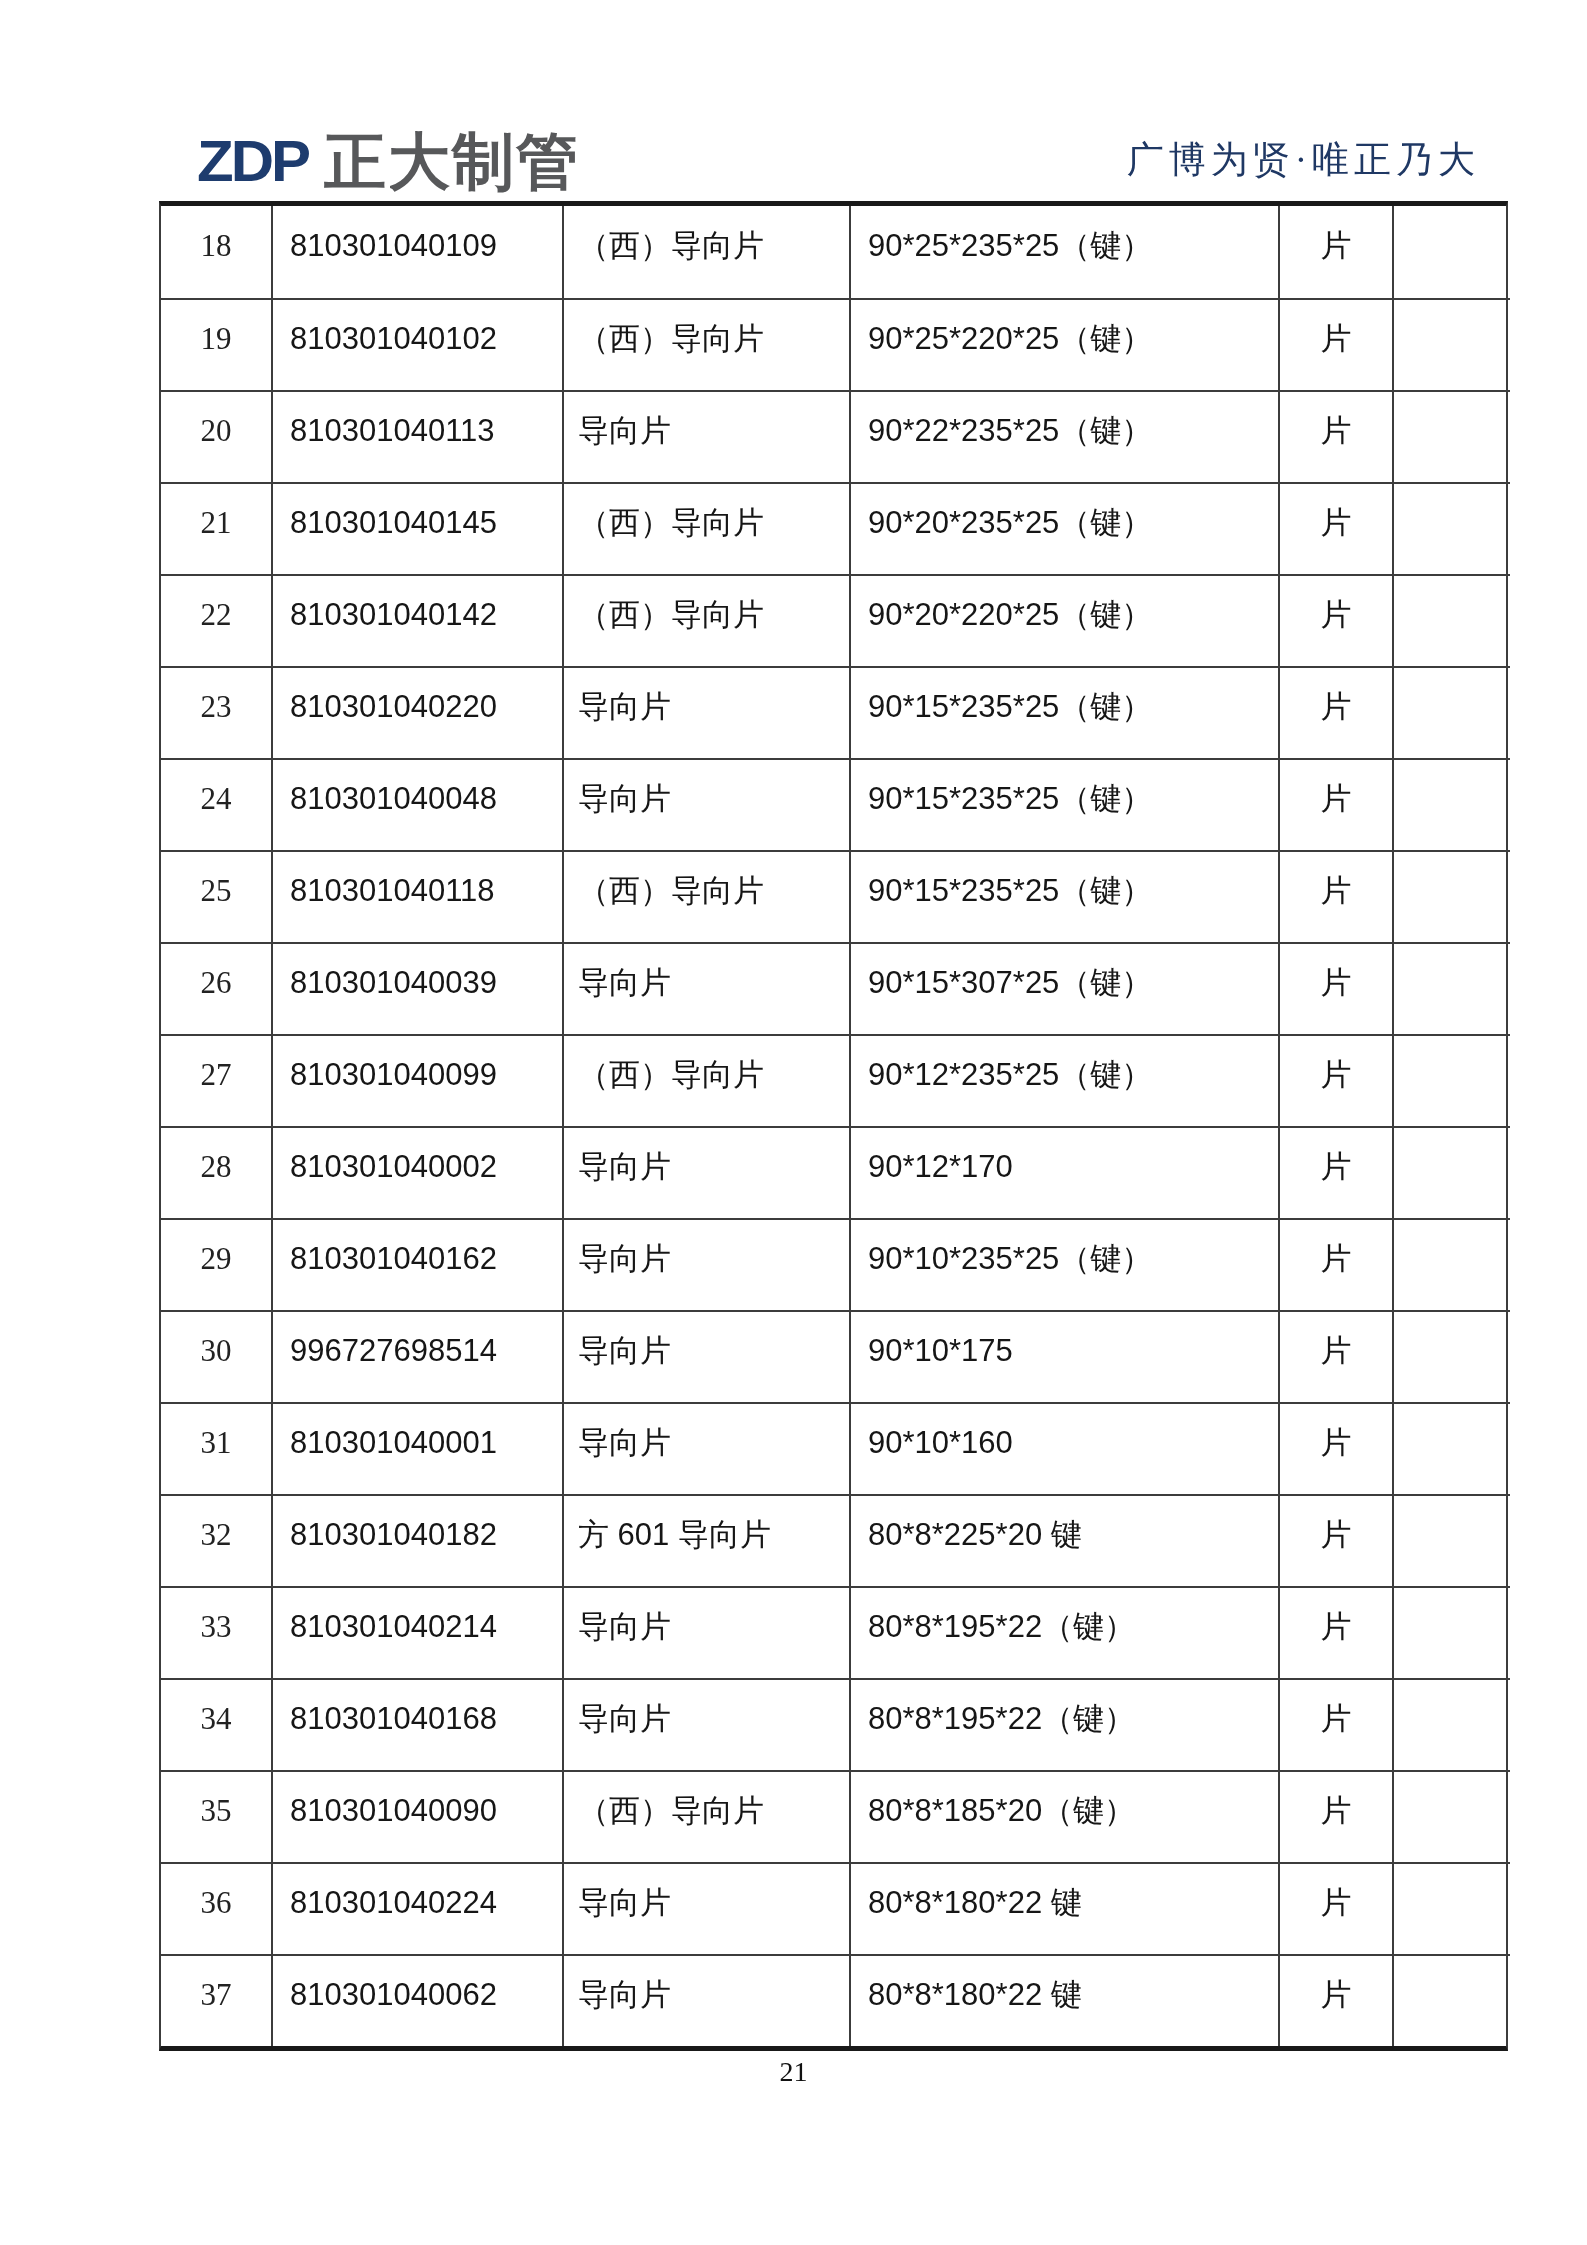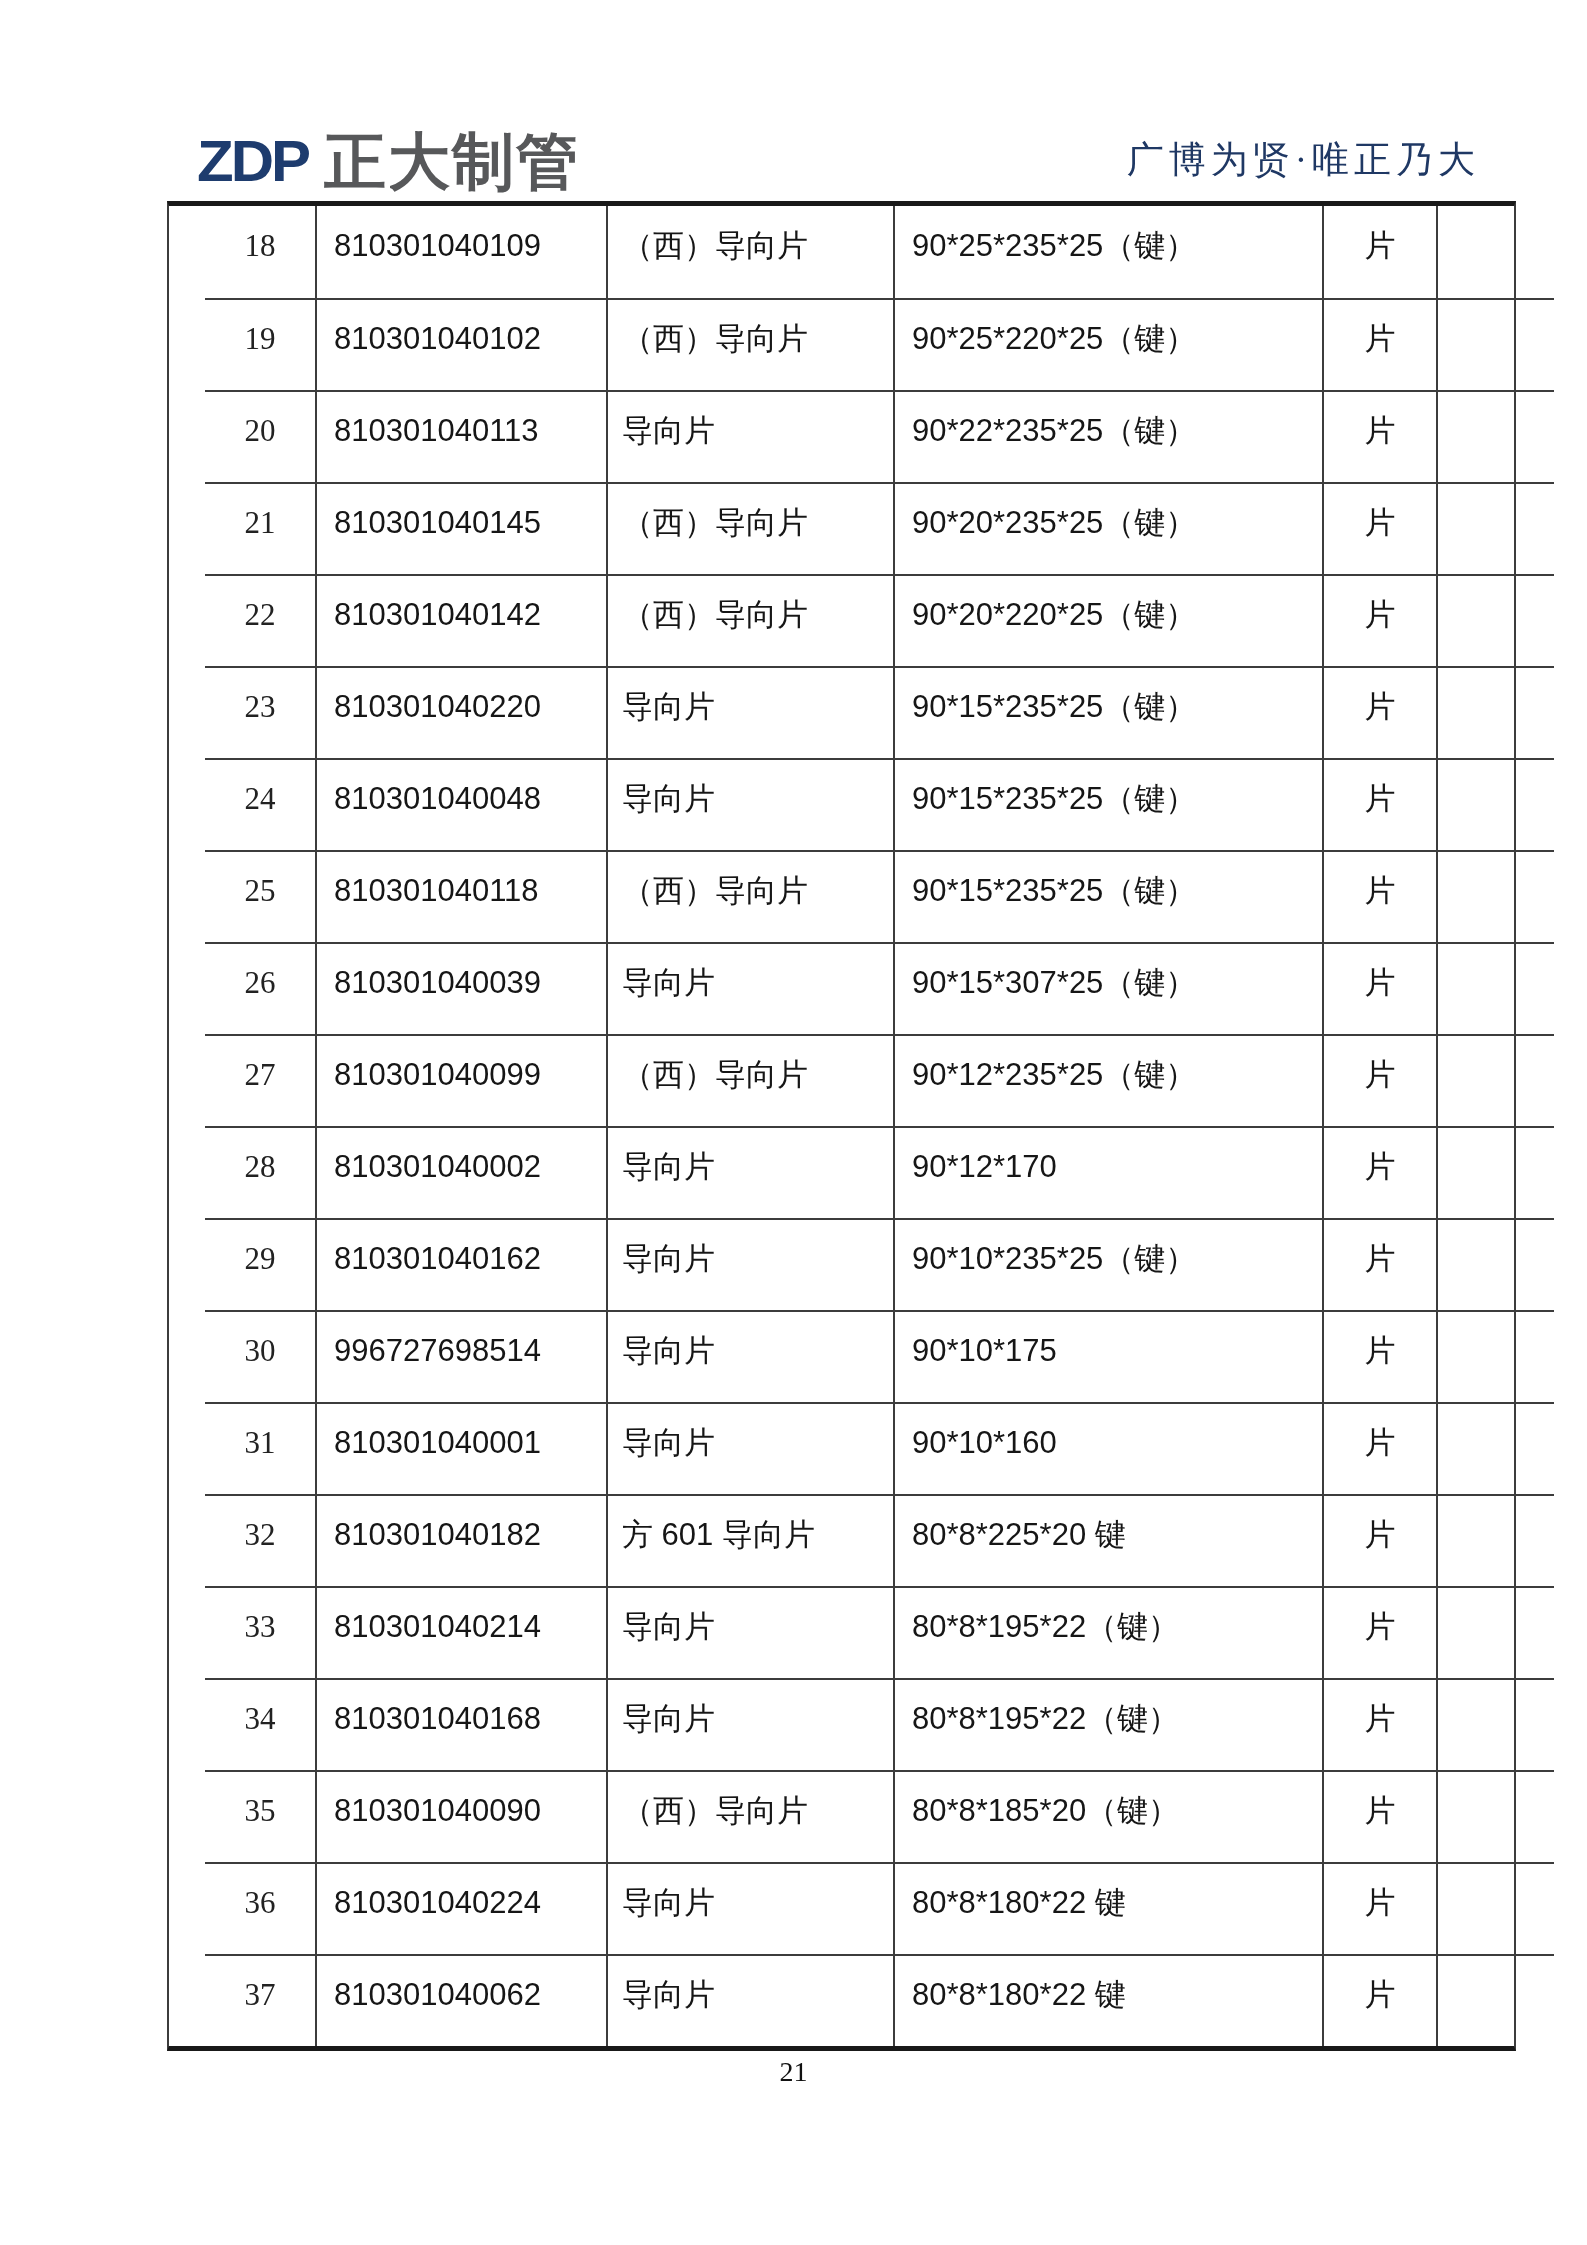--- a/index.html
+++ b/index.html
@@ -29,30 +29,29 @@
     color:#57585a;margin-left:16px;letter-spacing:2px;
   }
   .slogan{
     position:absolute;right:107px;top:138px;
     font-family:"Liberation Serif", serif;
     font-weight:400;font-size:37px;line-height:44px;
     color:#1f3864;letter-spacing:5px;white-space:nowrap;
   }
   
   .parts-table{
-    position:absolute;left:167px;top:201px;
+    position:absolute;left:159px;top:201px;
     width:1349px;box-sizing:border-box;
     display:grid;
     grid-template-columns:110px 291px 287px 429px 114px 118px;
     grid-auto-rows:92px;
     border-top:5px solid #191919;
     border-bottom:5px solid #191919;
     border-left:2px solid #3c3c3c;
     border-right:2px solid #3c3c3c;
-    padding-left:36px;
   }
   .t-row{display:contents;}
   .cell{
     box-sizing:border-box;
     border-left:2px solid #3c3c3c;
     border-top:2px solid #3c3c3c;
     display:flex;align-items:center;
     padding-bottom:12px;
     font-size:31px;line-height:36px;
     color:#161616;

